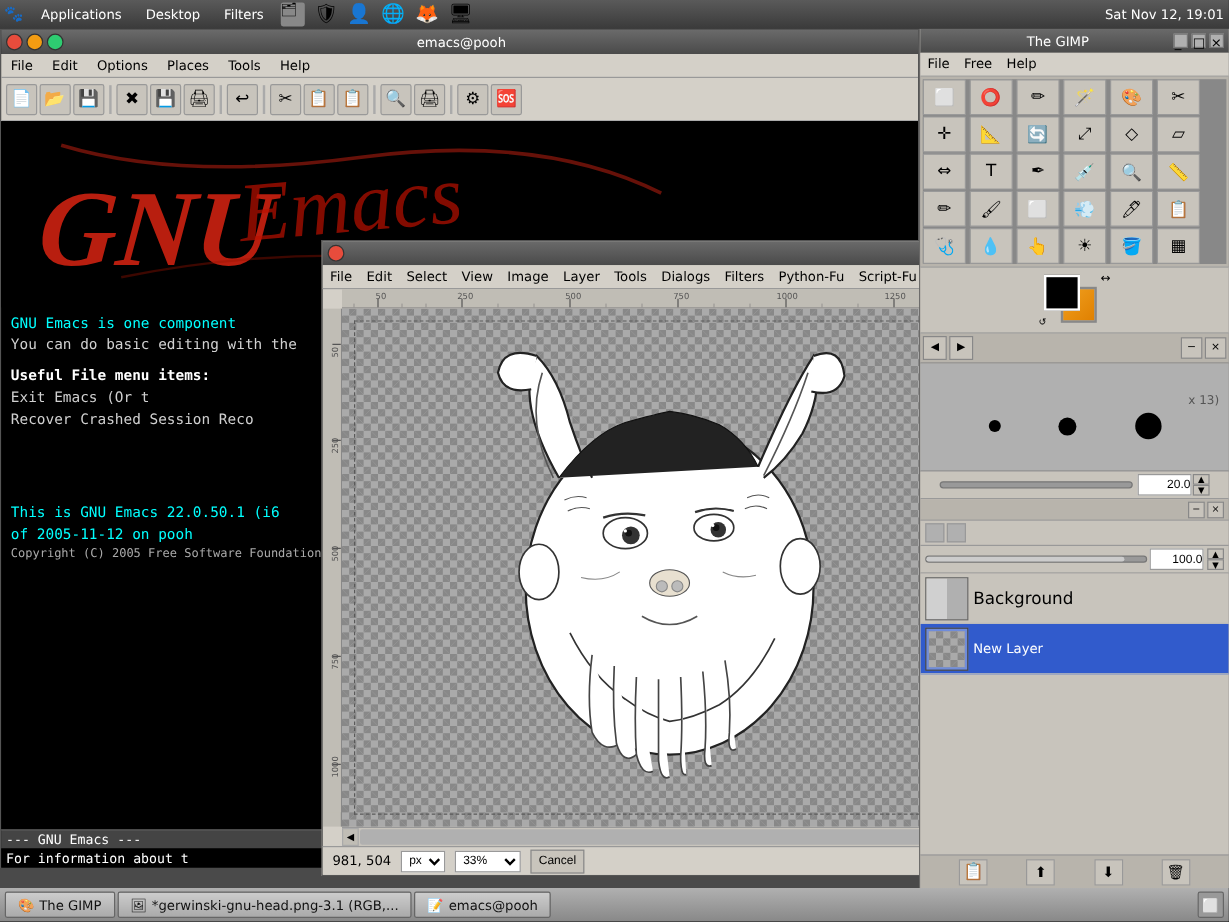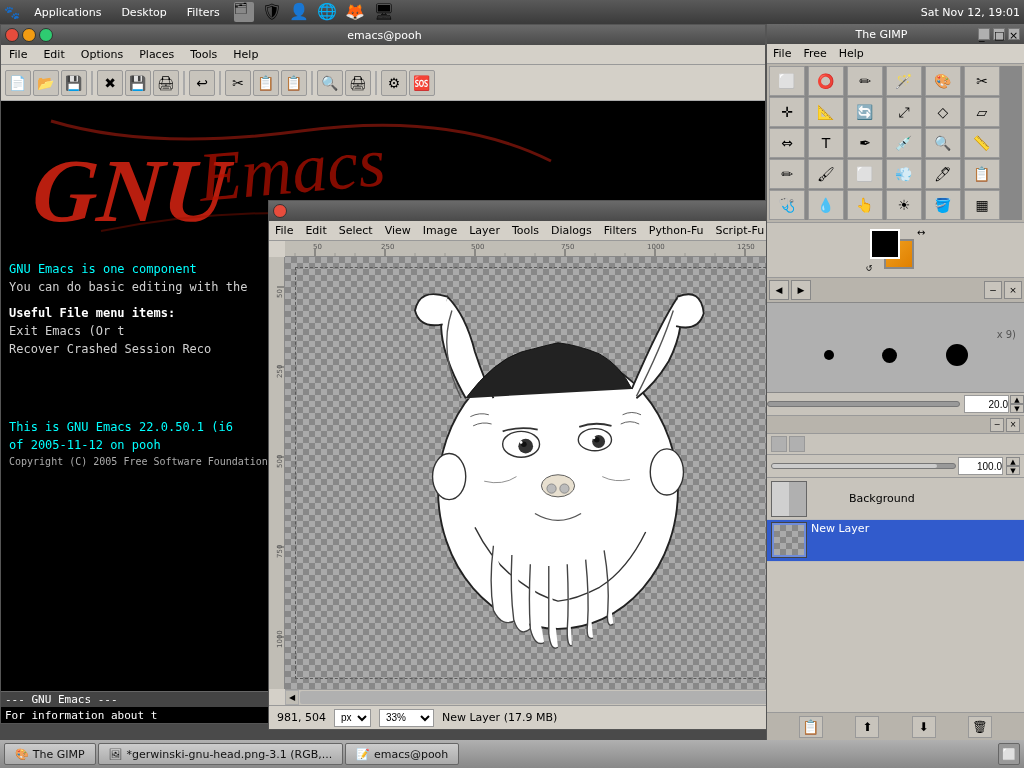--- a/index.html
+++ b/index.html
@@ -385,21 +385,20 @@
   </div>
 
   <div class="gimp-img-statusbar">
     <span>981, 504</span>
     <select class="select-dropdown" style="height:18px;font-size:10px;">
       <option>px</option>
     </select>
     <select class="select-dropdown" style="height:18px;font-size:10px;width:55px;">
       <option>33%</option>
     </select>
-    <span style="flex:1;">New Layer (17.9 MB)</span>
     <button style="height:20px;padding:0 6px;background:#c8c4bc;border:1px solid #888;font-size:10px;cursor:pointer;">Cancel</button>
   </div>
 </div>
 
 <div style="position:absolute;top:24px;right:0;width:258px;bottom:28px;display:flex;flex-direction:column;background:#d4d0c8;border-left:1px solid #555;z-index:70;">
 
   <div class="gimp-titlebar">
     <div style="width:14px;"></div>
     <span class="gimp-titlebar-title">The GIMP</span>
     <div style="display:flex;gap:3px;">
@@ -477,30 +476,30 @@
       <div style="display:flex;gap:2px;">
         <div style="width:18px;height:18px;background:#c8c4bc;border:1px solid #888;cursor:pointer;display:flex;align-items:center;justify-content:center;font-size:9px;">−</div>
         <div style="width:18px;height:18px;background:#c8c4bc;border:1px solid #888;cursor:pointer;display:flex;align-items:center;justify-content:center;font-size:9px;">×</div>
       </div>
     </div>
   </div>
 
   <div style="background:#b0b0b0;height:90px;display:flex;align-items:center;justify-content:space-evenly;padding:8px;border-bottom:1px solid #888;">
 
     <div style="position:relative;width:100%;">
-      <div style="text-align:right;font-size:10px;color:#555;margin-bottom:4px;">x 9)</div>
+      <div style="text-align:right;font-size:10px;color:#555;margin-bottom:4px;">x 13)</div>
       <div style="display:flex;align-items:center;justify-content:space-evenly;">
         <div class="brush-dot" style="width:10px;height:10px;"></div>
         <div class="brush-dot" style="width:15px;height:15px;"></div>
         <div class="brush-dot" style="width:22px;height:22px;"></div>
       </div>
     </div>
   </div>
 
-  <div style="display:flex;align-items:center;padding:2px 0;background:#c8c4bc;border-bottom:1px solid #999;">
+  <div style="display:flex;align-items:center;padding:2px 16px;background:#c8c4bc;border-bottom:1px solid #999;">
     <div style="flex:1;height:6px;background:#999;border:1px solid #777;border-radius:3px;"></div>
     <input type="text" style="width: 45px; height: 18px; border: 1px solid rgb(153, 153, 153); background: rgb(255, 255, 255); font-size: 10px; text-align: right; margin-left: 4px;" value="20.0">
     <div style="display:flex;flex-direction:column;margin-left:1px;">
       <div style="width:14px;height:9px;background:#c8c4bc;border:1px solid #888;display:flex;align-items:center;justify-content:center;font-size:7px;cursor:pointer;">▲</div>
       <div style="width:14px;height:9px;background:#c8c4bc;border:1px solid #888;display:flex;align-items:center;justify-content:center;font-size:7px;cursor:pointer;">▼</div>
     </div>
   </div>
 
   <div style="height:18px;background:#b8b4ac;border-bottom:1px solid #999;display:flex;align-items:center;justify-content:space-between;padding:0 4px;">
     <span style="font-size:10px;"></span>
@@ -524,24 +523,24 @@
       <div style="width:14px;height:9px;background:#c8c4bc;border:1px solid #888;display:flex;align-items:center;justify-content:center;font-size:7px;cursor:pointer;">▼</div>
     </div>
   </div>
 
   <div style="flex:1;background:#c8c4bc;overflow:hidden;">
 
     <div style="height:42px;display:flex;align-items:center;gap:4px;padding:2px 4px;border-bottom:1px solid #bbb;cursor:pointer;">
       <div style="width:36px;height:36px;border:1px solid #666;background:#fff;display:flex;align-items:center;justify-content:center;overflow:hidden;">
         <div style="width:34px;height:34px;background:linear-gradient(to right,#d0d0d0 50%,#b0b0b0 50%);"></div>
       </div>
-      <span style="font-size:11px;margin-left:38px;">Background</span>
-    </div>
-
-    <div style="height:42px;display:flex;gap:4px;padding:2px 4px;border-bottom:1px solid #bbb;cursor:pointer;background:#315bcc;">
+      <span style="font-size:14px;">Background</span>
+    </div>
+
+    <div style="height:42px;display:flex;align-items:center;gap:4px;padding:2px 4px;border-bottom:1px solid #bbb;cursor:pointer;background:#315bcc;">
       <div style="width:36px;height:36px;border:1px solid #444;background:rgba(255,255,255,0.3);display:flex;align-items:center;justify-content:center;overflow:hidden;">
         <div style="width:30px;height:30px;" class="checker"></div>
       </div>
       <span style="font-size:11px;color:#fff;">New Layer</span>
     </div>
   </div>
 
   <div style="height:28px;background:#b8b4ac;display:flex;align-items:center;justify-content:space-evenly;border-top:1px solid #999;">
     <div style="width:24px;height:22px;background:#c8c4bc;border:1px solid #999;display:flex;align-items:center;justify-content:center;cursor:pointer;font-size:14px;">📋</div>
     <div style="width:24px;height:22px;background:#c8c4bc;border:1px solid #999;display:flex;align-items:center;justify-content:center;cursor:pointer;font-size:12px;">⬆</div>

